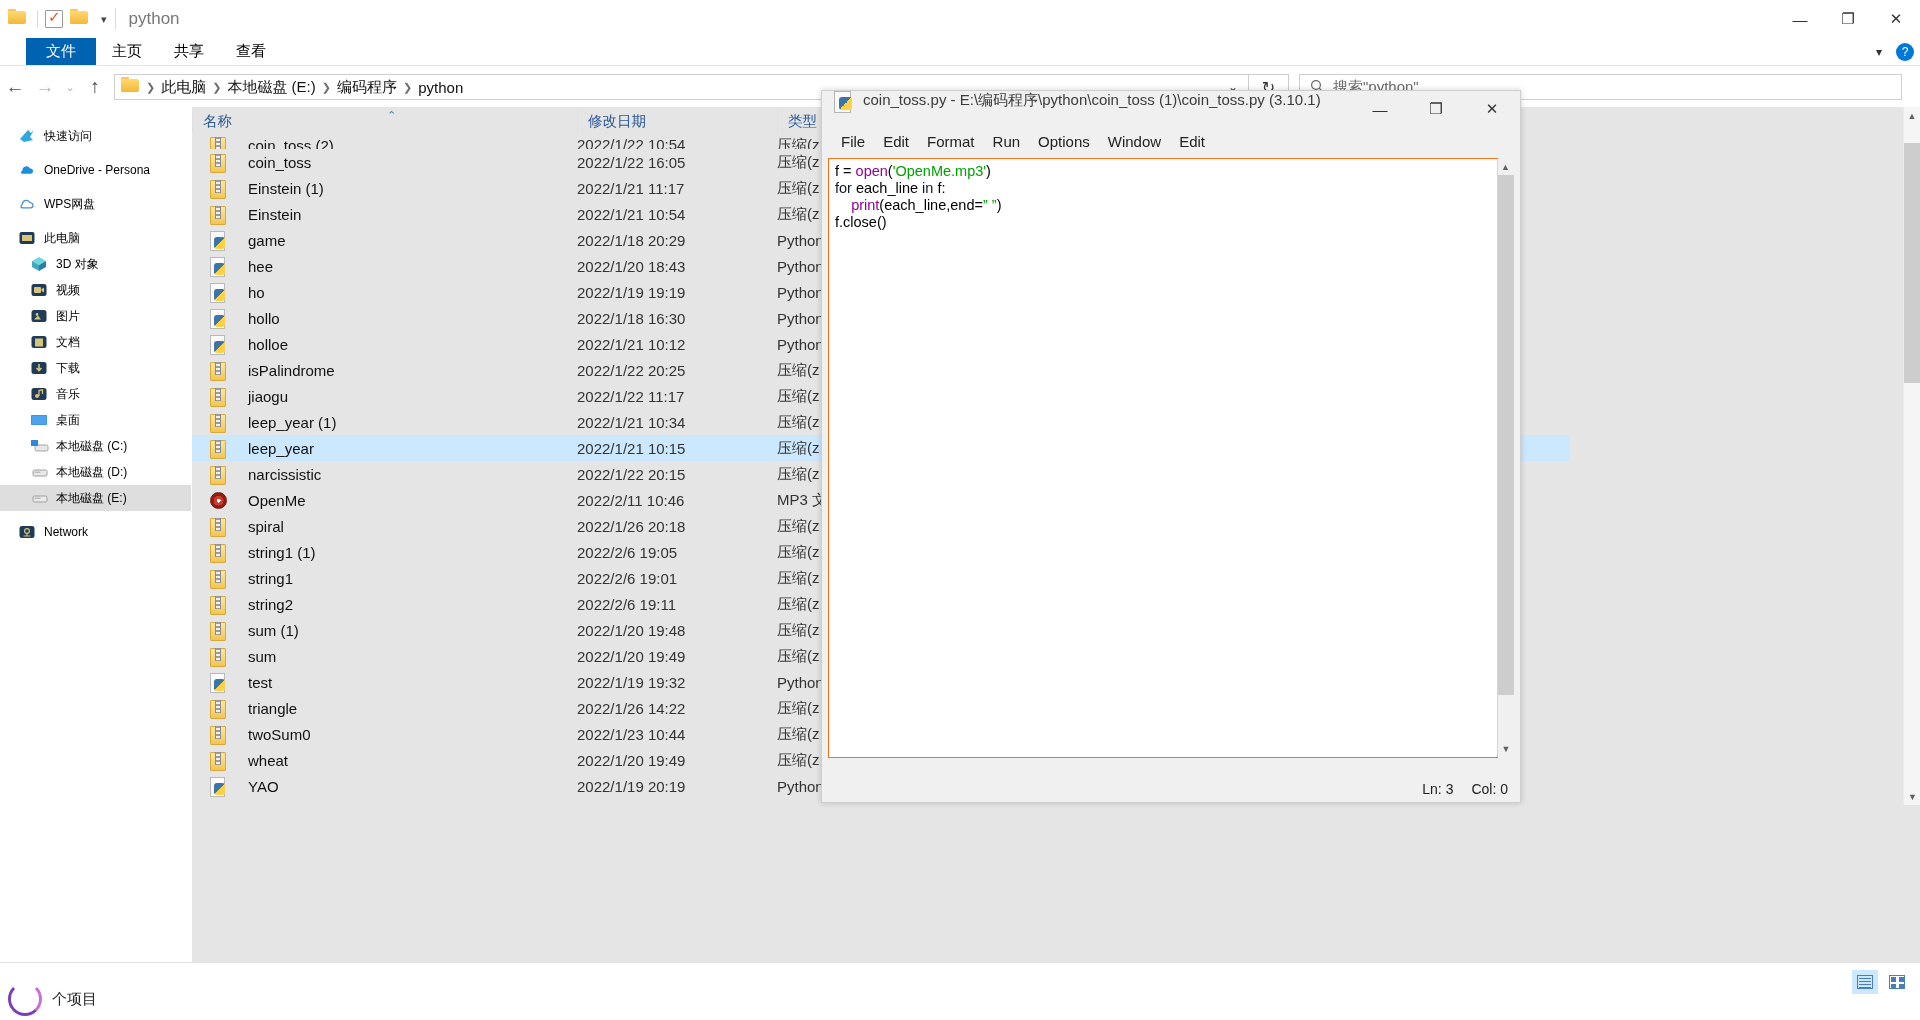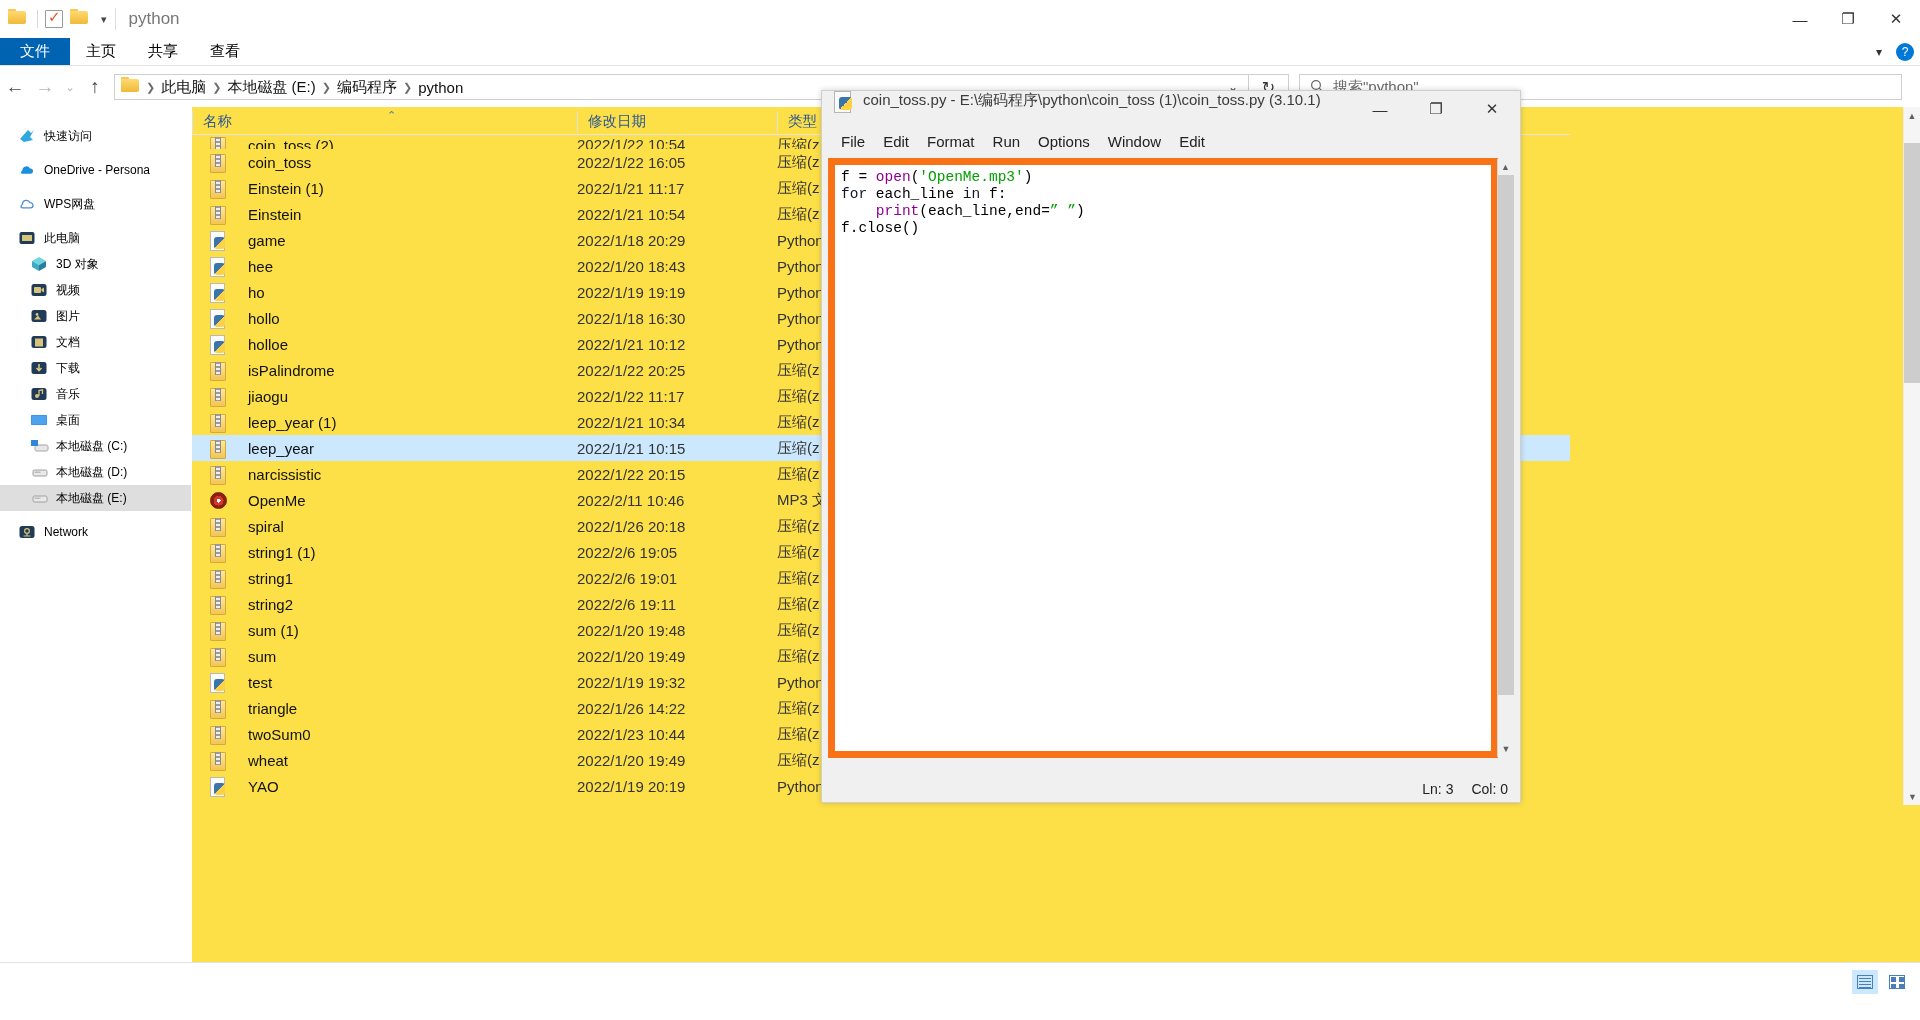--- a/index.html
+++ b/index.html
@@ -49,21 +49,21 @@
   }
 
   
   .ribbon {
     position:absolute; left:0; top:38px; width:1920px; height:28px;
     background:#fff; display:flex; align-items:stretch;
     border-bottom:1px solid #e3e3e3;
   }
   .tab-file {
     background:#0063b1; color:#fff; width:70px;
-    display:flex; align-items:center; justify-content:center; font-size:15px;
+    display:flex; align-items:center; justify-content:center; font-size:15px;margin-left:26px;
   }
   .tab {
     padding:0 16px; display:flex; align-items:center; font-size:15px; color:#000;
   }
   .ribbon-right{ position:absolute; right:6px; top:0; height:28px; display:flex; align-items:center; gap:14px;}
   .ribbon-caret{ font-size:12px; color:#333; }
   .help-ico{
     width:18px;height:18px;border-radius:50%;background:#0078d7;color:#fff;
     font-size:12px; display:flex;align-items:center;justify-content:center;
   }
@@ -105,21 +105,21 @@
   .nav-item {
     height:26px; display:flex; align-items:center; gap:8px; padding-left:18px;
     white-space:nowrap;
   }
   .nav-item.indent { padding-left:30px; }
   .nav-item.sel { background:#dedede; }
   .nav-gap { height:8px; }
   .nvico { width:18px; height:18px; flex:0 0 18px; position:relative; }
 
   
-  .filepane { flex:1; position:relative; background:#fde047; }
+  .filepane { flex:1; position:relative; background:#e5e5e5; }
   .colhead {
     position:absolute; left:0; top:0; width:1378px; height:28px;
     border-bottom:1px solid #e5e5e5; display:flex; align-items:flex-end;
     font-size:14.5px; color:#2b5797; padding-bottom:3px;
   }
   .colhead .c { position:relative; padding-left:11px; }
   .colhead .c:before{ content:""; position:absolute; left:0; top:-1px; width:1px; height:22px; background:#e0e0e0;}
   .c-name { width:385px; }
   .c-date { width:200px; }
   .c-type { width:150px; }
@@ -187,22 +187,22 @@
     width:56px; height:36px; display:flex; align-items:center; justify-content:center;
     font-size:15px; color:#333;
   }
   .idle-menu {
     height:28px; display:flex; align-items:center; gap:0; padding-left:10px;
     font-size:15px; color:#222; background:#f0f0f0;
   }
   .idle-menu span { padding:0 9px; }
   .idle-editor {
     position:absolute; left:6px; top:67px; width:670px; height:600px;
-    background:#fff; border:7px solid #f97316; overflow:hidden;
-    font-family:Liberation Mono, monospace;
+    background:#fff; border:1px solid #f97316; overflow:hidden;
+    font-family:Liberation Sans, sans-serif;
     font-size:14.5px; line-height:17px; padding:4px 6px; white-space:pre;
   }
   .idle-scroll {
     position:absolute; right:7px; top:68px; width:16px; height:598px; background:#f0f0f0;
     border-left:1px solid #d5d5d5;
   }
   .sc-arrow{ height:16px; display:flex;align-items:center;justify-content:center;font-size:9px;color:#606060;}
   .sc-thumb{ position:absolute; left:0; top:16px; width:16px; height:520px; background:#cdcdcd;}
   .idle-status {
     position:absolute; right:0; bottom:0; height:26px; width:100%;
@@ -693,14 +693,18 @@
     <span class="viewbtns">
       <span class="vbtn active">
           <span class="vb-ico details"></span>
         </span>
       <span class="vbtn">
           <span class="vb-ico tiles"></span>
         </span>
     </span>
   </div>
 
+  <div class="bottomleft">
+    <span class="spinner"></span>
+    <span>个项目</span>
+  </div>
 
 </div>
 
 </body></html>

